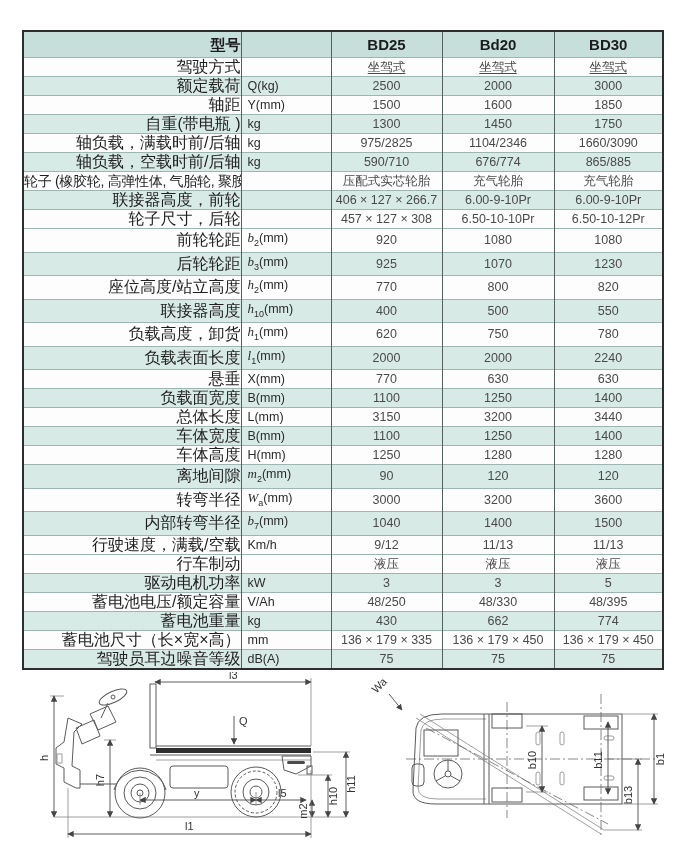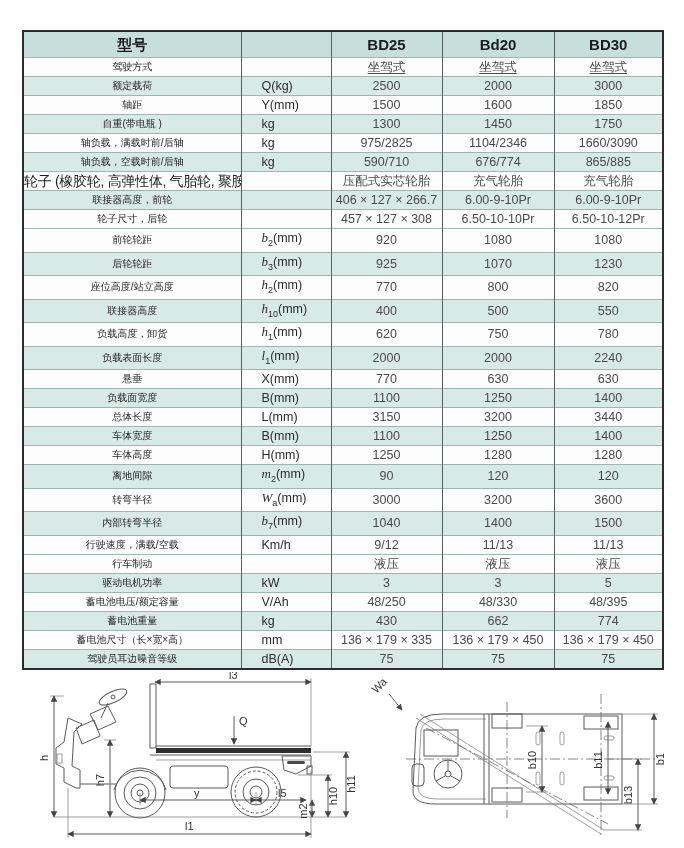--- a/index.html
+++ b/index.html
@@ -23,24 +23,24 @@
     border-left:1px solid #55615f;
     border-top:1px solid #9fb5b1;
     padding:0;margin:0;white-space:nowrap;overflow:hidden;
     height:18px;line-height:18px;
   }
   thead th{
     background:var(--header-bg);
     height:25px;line-height:25px;
     font-size:15px;font-weight:bold;color:#1c1c1c;
   }
-  th.c-label,td.c-label{text-align:center;margin-left:12px;}
-  td.c-label{font-size:10px;color:#1f1f1f;}
+  th.c-label,td.c-label{text-align:right;margin-left:12px;}
+  td.c-label{font-size:16px;color:#1f1f1f;}
   td.c-label.small{font-size:14px;letter-spacing:-0.3px;}
-  td.c-unit{text-align:left;padding-left:20px;font-size:12.5px;color:#2b2b2b;}
+  td.c-unit{text-align:left;padding-left:6px;font-size:12.5px;color:#2b2b2b;}
   td.c-unit i{font-family:"Liberation Serif","DejaVu Serif",serif;font-style:italic;font-size:13px;}
   td.c-unit sub{font-size:9px;}
   th.c-val,td.c-val{text-align:center;}
   td.c-val{font-size:12.5px;color:#4a4a4a;}
   td.c-val.u{text-decoration:underline;text-underline-offset:2px;font-family:Liberation Serif, serif;}
   tr.row-teal td{background:var(--row-teal);}
   tr.row-white td{background:var(--row-white);}
   #diagram-area{position:absolute;left:0;top:668px;width:580px;height:180px;}
   svg .ln{stroke:#5a5a5a;stroke-width:1;fill:none;}
   svg .lnthin{stroke:#777;stroke-width:0.7;fill:none;}

